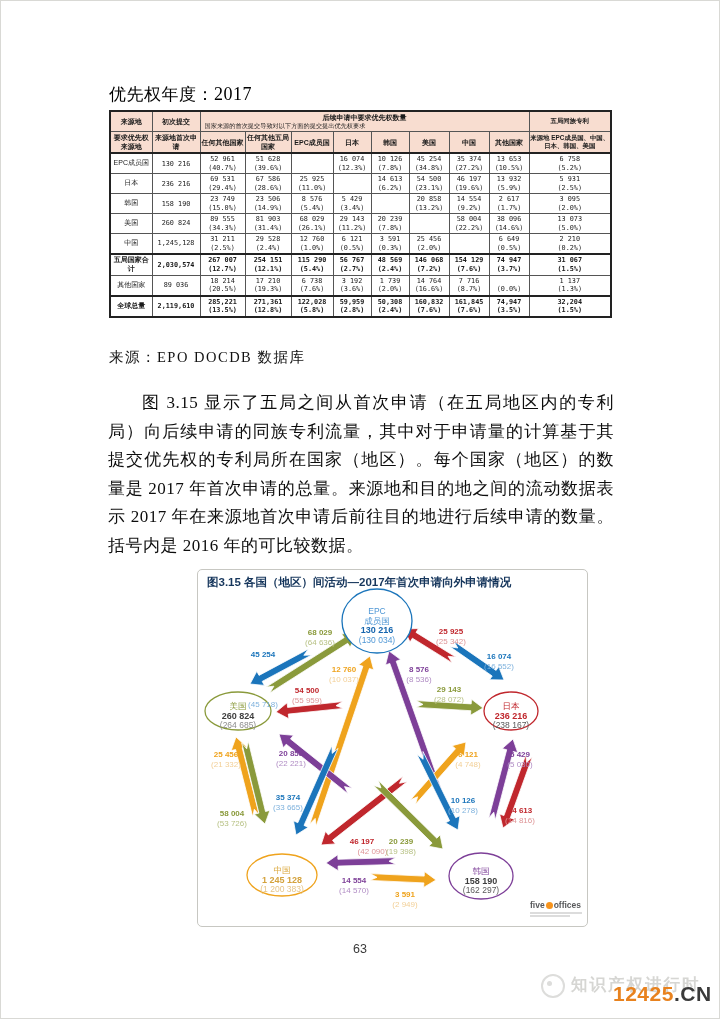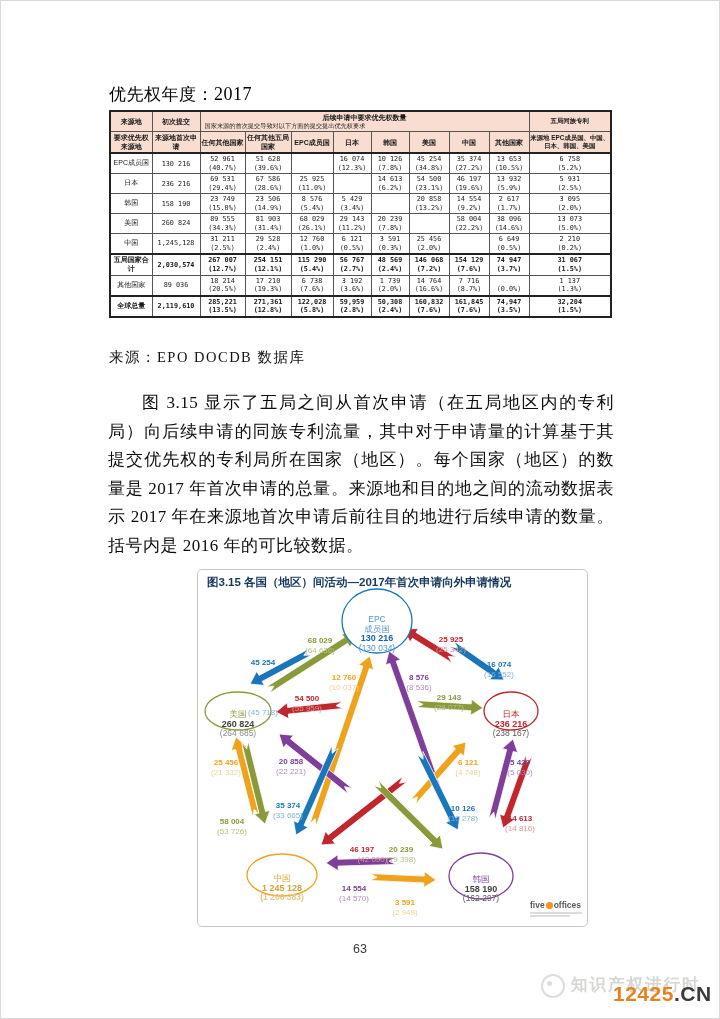--- a/index.html
+++ b/index.html
@@ -27,21 +27,21 @@
   .src{position:absolute;left:108px;top:347px;font-size:14.5px;color:#111;letter-spacing:1.5px;}
 
   .para{position:absolute;left:107px;top:388px;width:506px;font-size:17px;line-height:28.6px;
         text-align:justify;text-indent:2em;color:#0d0d0d;letter-spacing:.5px;}
 
   
   .fig{position:absolute;left:196px;top:568px;width:389px;height:356px;border:1px solid #c7c7c2;
        border-radius:5px;background:#fff;font-family:"Liberation Sans",sans-serif;}
   .fig-title{position:absolute;left:9px;top:5px;font-size:11.5px;font-weight:bold;color:#16365c;z-index:3;white-space:nowrap;}
   #figsvg{position:absolute;left:0;top:0;z-index:1;}
-  #figlabels{position:absolute;left:0;top:12px;width:389px;height:356px;z-index:2;}
+  #figlabels{position:absolute;left:0;top:4px;width:389px;height:356px;z-index:2;}
   .flow-label{position:absolute;transform:translateX(-50%);text-align:center;font-size:8px;line-height:9.5px;white-space:nowrap;}
   .flow-label .v{font-weight:bold;}
   .node-text{position:absolute;transform:translate(-50%,-50%);text-align:center;font-size:8.5px;line-height:9.5px;white-space:nowrap;}
   .node-text .v{font-weight:bold;font-size:9px;}
   .logo{position:absolute;right:5px;bottom:9px;font-size:8.5px;font-weight:bold;color:#58595b;z-index:3;text-align:left;}
   .logo .dot{display:inline-block;width:7px;height:7px;border-radius:50%;background:#f7941d;margin:0 1px;vertical-align:middle;}
   .logo-sub{height:2px;background:#dcdcdc;margin-top:1.5px;width:52px;}
 
   .pageno{position:absolute;left:0;right:0;top:941px;text-align:center;font-size:12.5px;color:#3a3a3a;
           font-family:"Liberation Sans",sans-serif;}
@@ -473,21 +473,21 @@
           <div style="color: rgb(140, 140, 140);">(264 685)</div>
         </div>
         <div class="node-text" style="left: 313px; top: 142px;">
           <div style="color: rgb(192, 39, 45);">日本</div>
           <div class="v" style="color: rgb(192, 39, 45);">236 216</div>
           <div style="color: rgb(90, 90, 90);">(238 167)</div>
         </div>
         <div class="node-text" style="left: 84px; top: 306px;">
           <div style="color: rgb(219, 168, 61);">中国</div>
           <div class="v" style="color: rgb(212, 162, 60);">1 245 128</div>
-          <div style="color: rgb(230, 197, 135); font-weight: bold;">(1 200 383)</div>
+          <div style="color: rgb(230, 197, 135);">(1 200 383)</div>
         </div>
         <div class="node-text" style="left: 283px; top: 307px;">
           <div style="color: rgb(125, 63, 152);">韩国</div>
           <div class="v" style="color: rgb(63, 63, 63);">158 190</div>
           <div style="color: rgb(90, 90, 90);">(162 297)</div>
         </div>
         <div class="flow-label" style="left: 122px; top: 54px;">
           <div class="v" style="color: rgb(138, 154, 59);">68 029</div>
           <div style="color: rgb(183, 193, 132);">(64 636)</div>
         </div>

